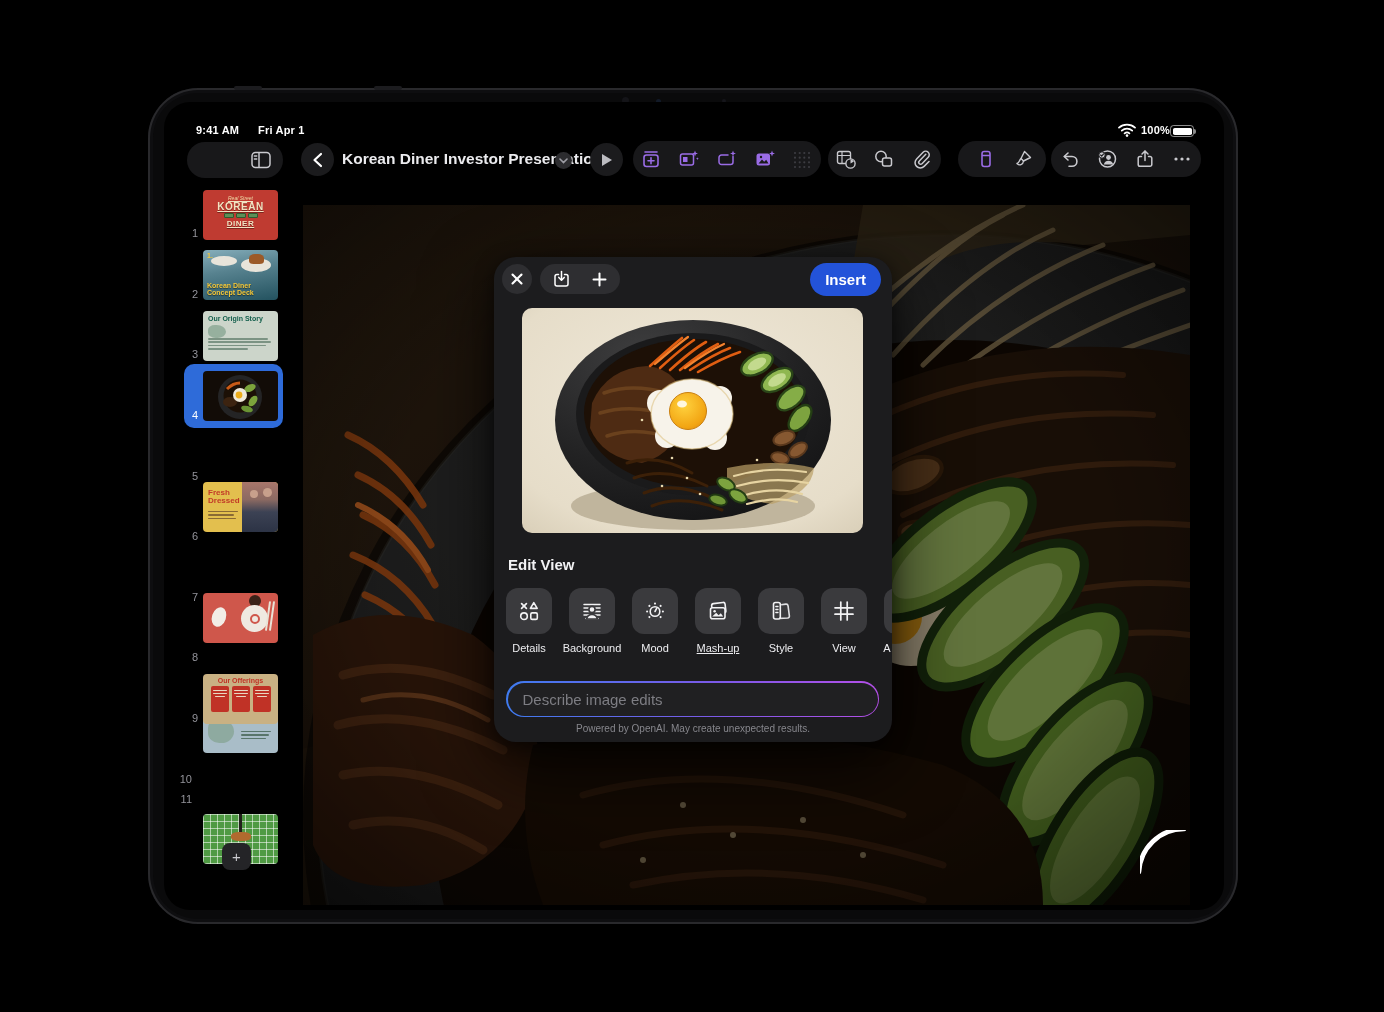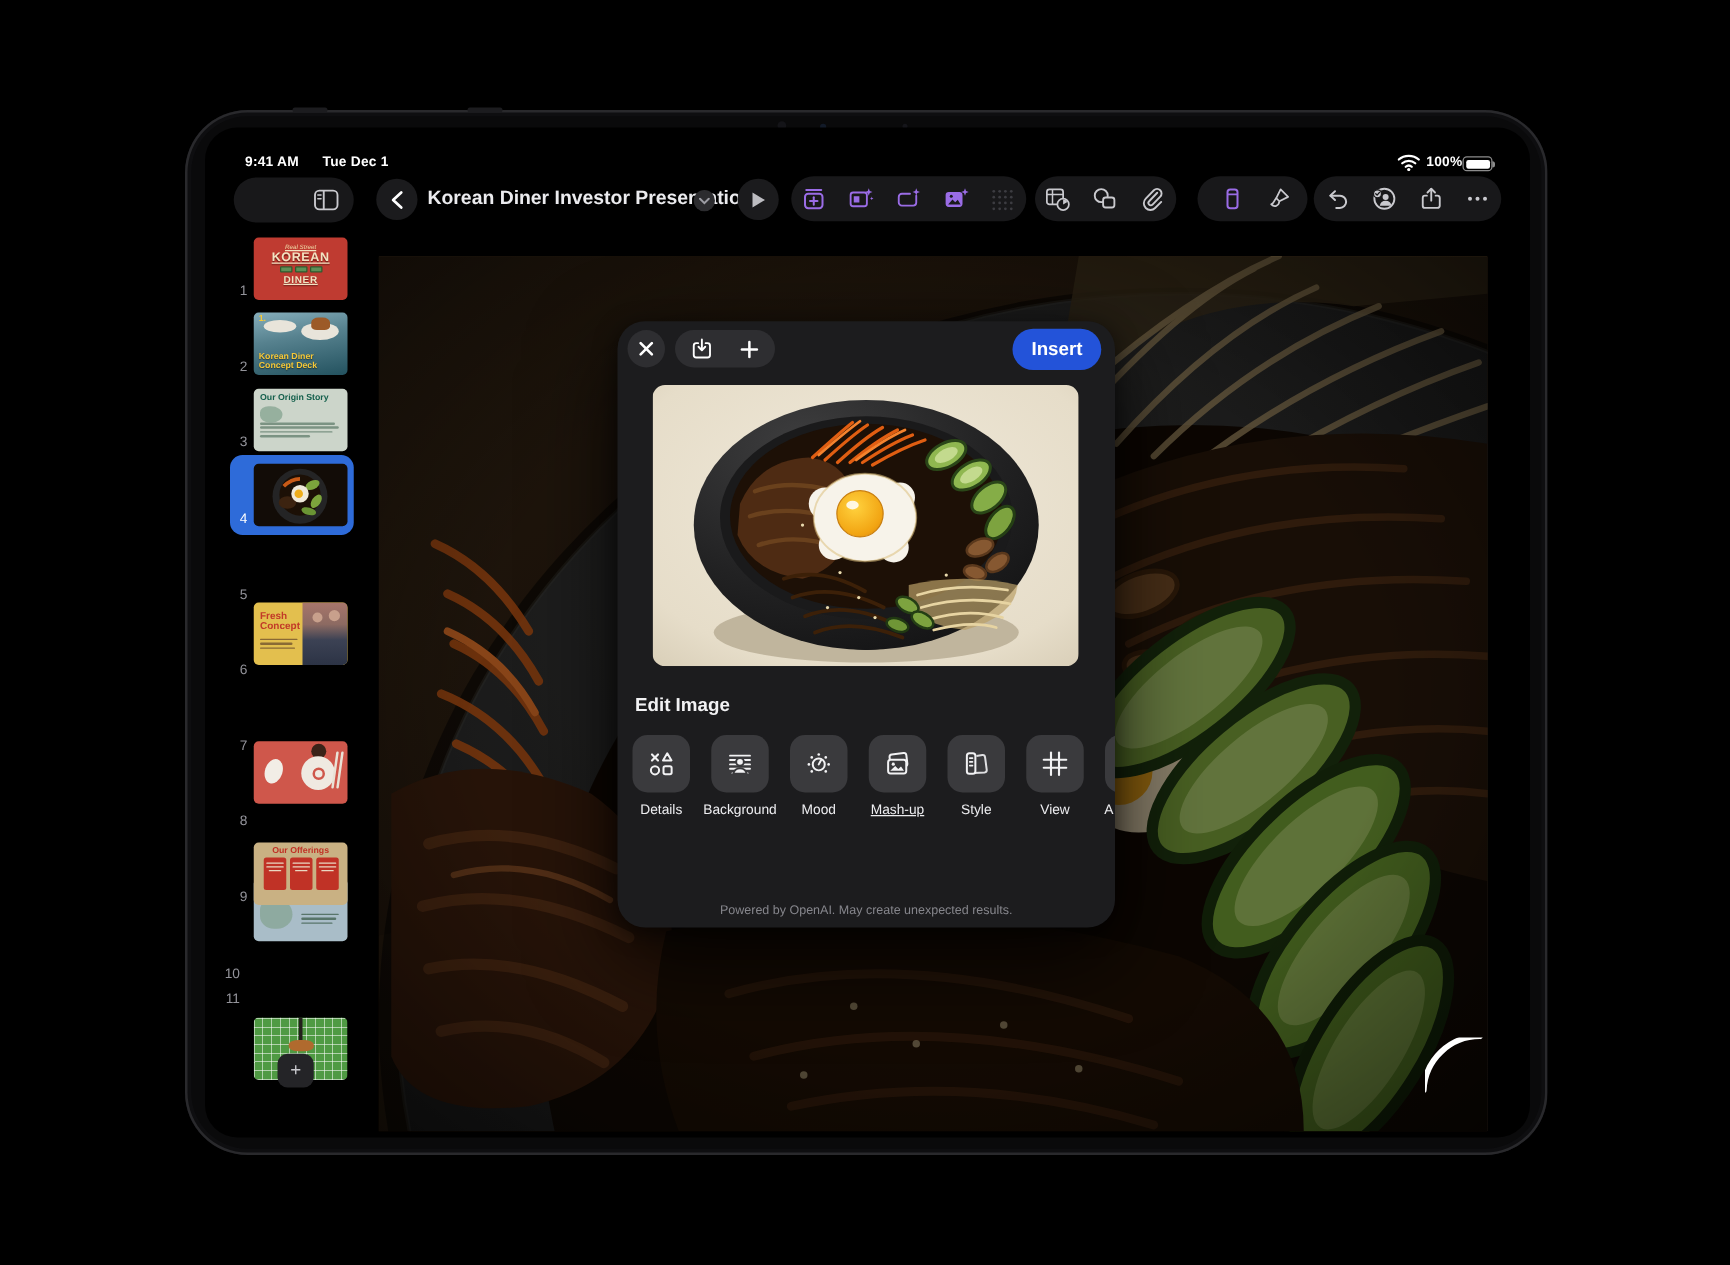--- a/index.html
+++ b/index.html
@@ -97,21 +97,21 @@
   <div class="abs bump" style="left:86px; top:-2px; width:28px; height:4px;"></div>
   <div class="abs bump" style="left:226px; top:-2px; width:28px; height:4px;"></div>
   <div class="abs camdot" style="left:474px; top:9px; width:7px; height:7px; background:#141418;"></div>
   <div class="abs camdot" style="left:508px; top:11px; width:5px; height:5px; background:#121a28;"></div>
   <div class="abs camdot" style="left:574px; top:11px; width:4px; height:4px; background:#15151a;"></div>
 </div>
 
 <div class="abs screen">
 
   <div class="abs status-text" style="left:32px; top:22px;">9:41 AM</div>
-  <div class="abs status-text" style="left:94px; top:22px;">Tue Dec 1</div>
+  <div class="abs status-text" style="left:94px; top:22px;">Fri Apr 1</div>
   <svg class="abs" style="left:954px; top:21px;" width="18" height="14" viewBox="0 0 18 14">
     <path d="M1 4.6 C5.4 .6 12.6 .6 17 4.6" stroke="#fff" stroke-width="1.8" fill="none" stroke-linecap="round"></path>
     <path d="M3.8 7.6 C6.8 5 11.2 5 14.2 7.6" stroke="#fff" stroke-width="1.8" fill="none" stroke-linecap="round"></path>
     <path d="M6.6 10.4 C8 9.2 10 9.2 11.4 10.4" stroke="#fff" stroke-width="1.8" fill="none" stroke-linecap="round"></path>
     <circle cx="9" cy="12.6" r="1.3" fill="#fff"></circle>
   </svg>
   <div class="abs status-text" style="left:977px; top:22px;">100%</div>
   <div class="abs battery-body" style="left:1006px; top:23px;">
     <div class="battery-fill"></div>
       <div class="battery-nub"></div>
@@ -282,21 +282,21 @@
       <ellipse cx="44" cy="38" rx="6" ry="3" fill="#6a9434" transform="rotate(15 44 38)"></ellipse>
       <ellipse cx="27" cy="31" rx="7" ry="5" fill="#3c2310"></ellipse>
       <circle cx="37" cy="24" r="7" fill="#efe9da"></circle>
       <circle cx="36" cy="24" r="3.4" fill="#eead1c"></circle>
     </svg>
   </div>
 
   <div class="abs slide-num" style="left:8px; top:368px;">5</div>
   <div class="thumb t5" style="top:330px;">
     <div class="h"><span>Fresh</span><br>
-      <span>Concept</span></div>
+      <span>Dressed</span></div>
     <div class="abs" style="left:5px; top:27px; width:30px;">
       <div class="greek" style="background:#8a6a34;"></div>
         <div class="greek" style="background:#8a6a34; width:26px;"></div>
       <div class="greek" style="background:#8a6a34; width:28px;"></div>
     </div>
     <div class="photo"></div>
     <div class="abs" style="right:6px; top:6px; width:9px; height:9px; background:#c8a08c; border-radius:50%;"></div>
     <div class="abs" style="right:20px; top:8px; width:8px; height:8px; background:#c8a08c; border-radius:50%;"></div>
   </div>
 
@@ -580,21 +580,21 @@
         <circle cx="138" cy="95" r="13" fill="#f7f3ea"></circle>
           <circle cx="198" cy="90" r="12" fill="#f7f3ea"></circle>
         <circle cx="193" cy="130" r="12" fill="#f7f3ea"></circle>
           <circle cx="145" cy="128" r="12" fill="#f7f3ea"></circle>
         <ellipse cx="170" cy="106" rx="41" ry="35" fill="none" stroke="#dcbf7e" stroke-width="1.5" opacity=".55"></ellipse>
         <circle cx="166" cy="103" r="18.5" fill="url(#yolkg)" stroke="#c97f10" stroke-width="1" opacity="1"></circle>
         <ellipse cx="160" cy="96" rx="5" ry="3.5" fill="#fff" opacity=".85"></ellipse>
       </svg>
     </div>
 
-    <div class="abs sec-title" style="left:14px; top:299px;">Edit Image</div>
+    <div class="abs sec-title" style="left:14px; top:299px;">Edit View</div>
 
     <div class="toolbtn" style="left:12px;">
       <svg width="24" height="24" viewBox="0 0 24 24">
         <g stroke="#f2f2f4" stroke-width="1.7" stroke-linecap="round" fill="none">
           <line x1="4.6" y1="4.6" x2="9.4" y2="9.4"></line>
             <line x1="9.4" y1="4.6" x2="4.6" y2="9.4"></line>
         </g>
         <path d="M16.8 3.6 L20.2 9.4 H13.4 Z" stroke="#f2f2f4" stroke-width="1.6" fill="none" stroke-linejoin="round"></path>
         <circle cx="7" cy="17.2" r="3.3" stroke="#f2f2f4" stroke-width="1.6" fill="none"></circle>
         <rect x="13.8" y="13.9" width="6.5" height="6.5" rx="1.4" stroke="#f2f2f4" stroke-width="1.6" fill="none"></rect>
@@ -662,20 +662,23 @@
     <div class="toolbtn" style="left:390px;"></div>
 
     <div class="toollab" style="left:3px;">Details</div>
     <div class="toollab" style="left:66px;">Background</div>
     <div class="toollab" style="left:129px;">Mood</div>
     <div class="toollab" style="left:192px;text-decoration:underline;">Mash-up</div>
     <div class="toollab" style="left:255px;">Style</div>
     <div class="toollab" style="left:318px;">View</div>
     <div class="toollab" style="left:381px; width:24px;">A</div>
 
+    <div class="abs gradwrap">
+      <input type="text" placeholder="Describe image edits" style="">
+    </div>
     <div class="abs mfooter" style="left:0; right:0; top:466px;">Powered by OpenAI. May create unexpected results.</div>
   </div>
 
   <svg class="abs" style="left:976px; top:728px;" width="62" height="62" viewBox="0 0 62 62">
     <path d="M 10 55 A 45 45 0 0 0 55 12" stroke="#fff" stroke-width="4.6" fill="none" stroke-linecap="round" transform="rotate(180 31 31) translate(8 8)"></path>
   </svg>
 
 </div>
 
 </body></html>

